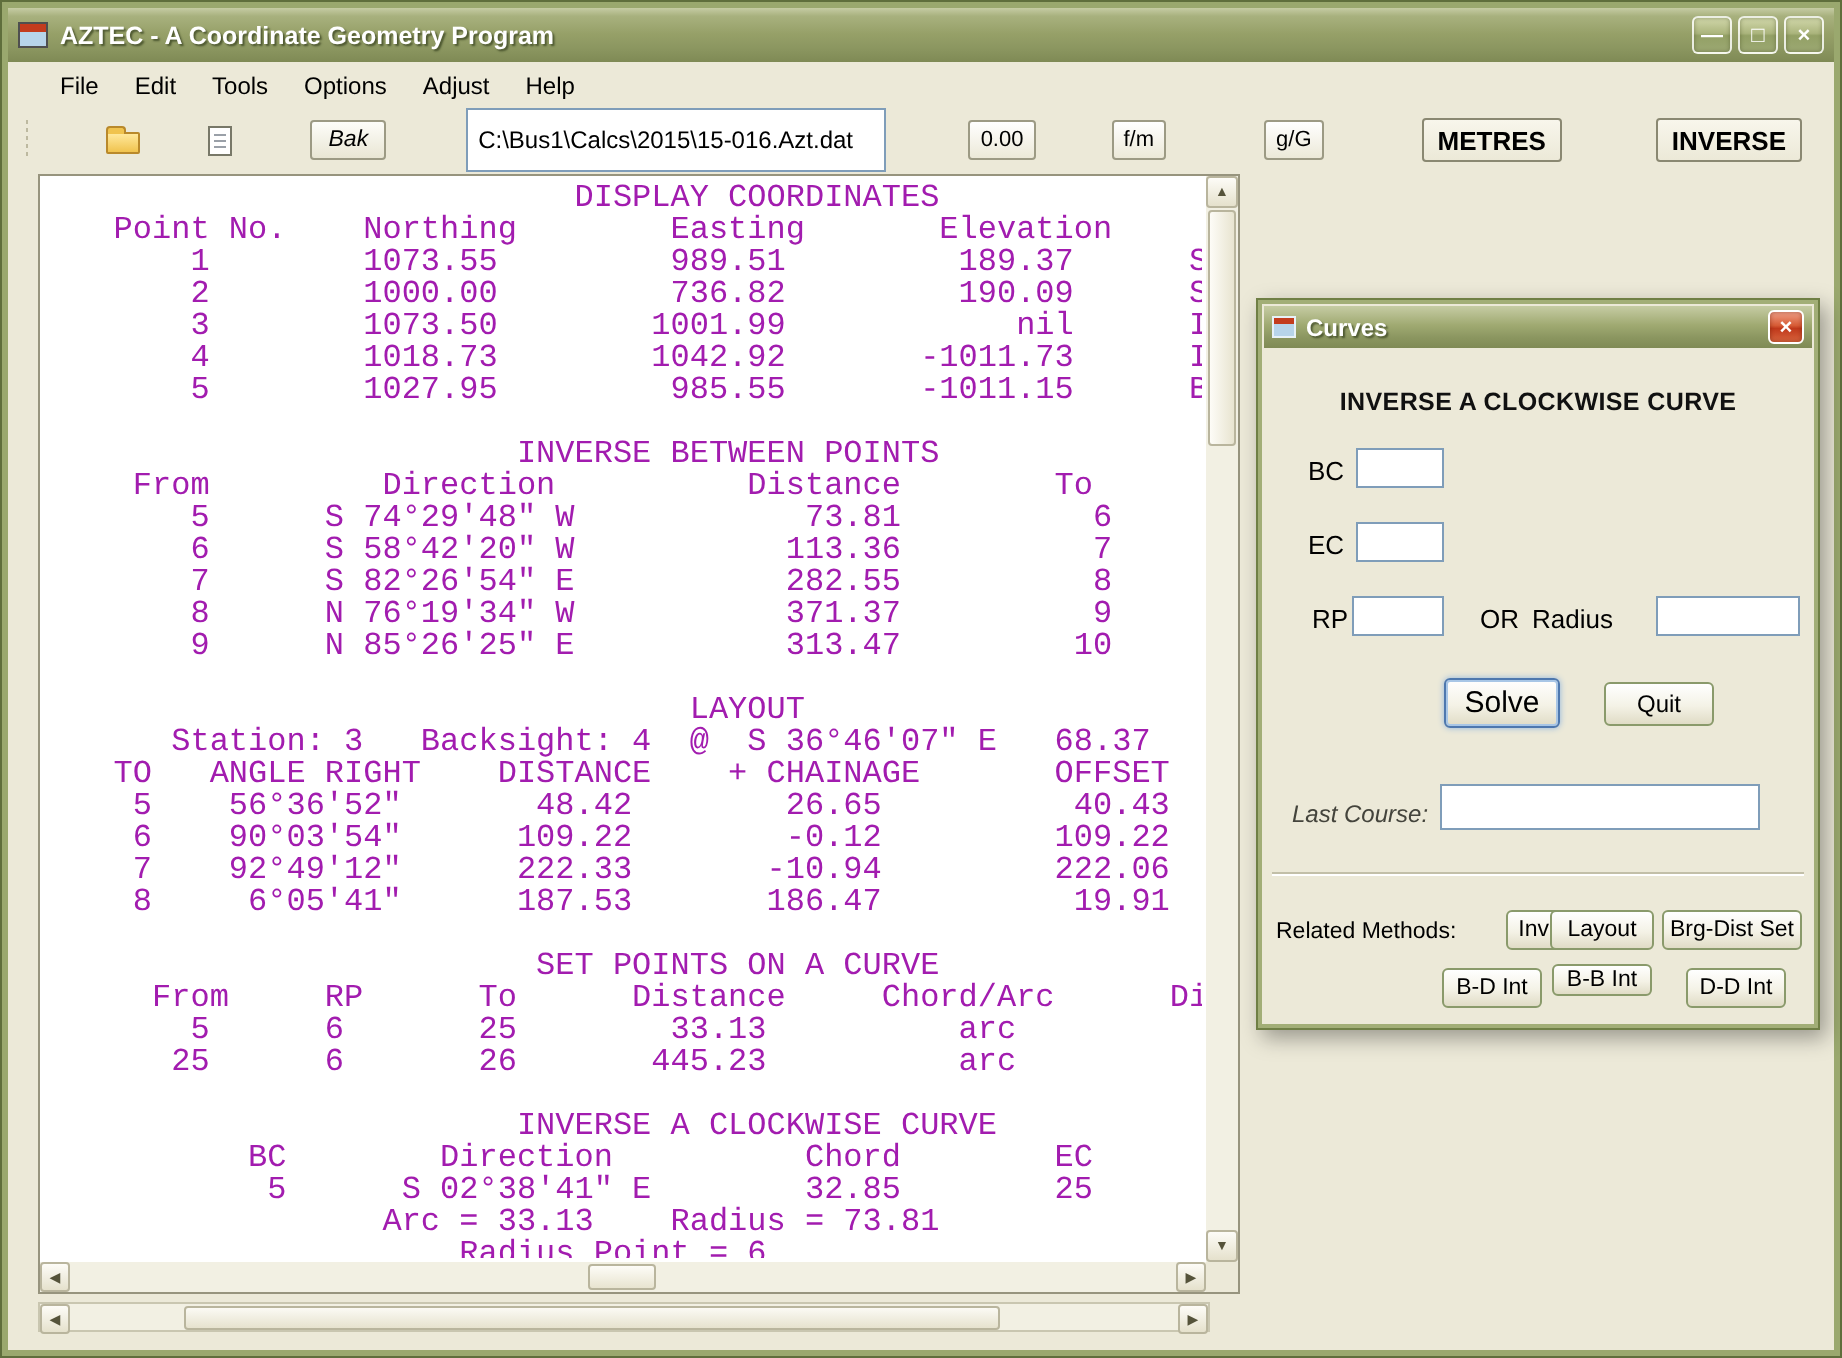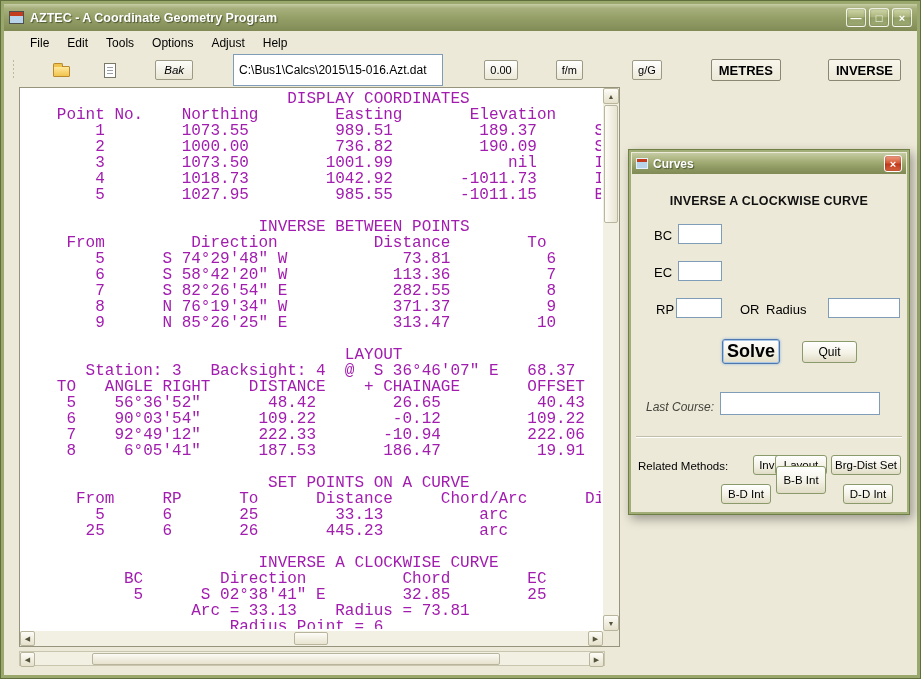--- a/index.html
+++ b/index.html
@@ -92,21 +92,21 @@
     background:linear-gradient(180deg,#F0A088 0%,#D65B35 45%,#C0391B 55%,#D8643E 100%);
     box-shadow: inset 0 0 2px rgba(90,20,5,.5); }
   .dlg-body { position:absolute; left:3px; top:24px; right:3px; bottom:3px; font-size:13px; }
   .dlg-heading { position:absolute; top:20px; left:0; right:0; text-align:center; font-weight:bold;
     font-size:12.5px; color:#111; letter-spacing:.2px; }
   .flabel { position:absolute; font-size:13px; color:#000; }
   .dfield { position:absolute; height:20px; border:1px solid #7F9DB9; background:#fff; font-size:12px;
     padding:1px 3px; font-family:"Liberation Sans",sans-serif; }
   .btn { border:1px solid #8A9A6B; border-radius:3px; font-size:11.5px; color:#000;
     background:linear-gradient(180deg,#FFFFFF 0%,#F4F2E6 55%,#E0DCC6 100%); position:absolute; }
-  .btn.solve { font-weight:bold; font-size:18px; border:1px solid #4E78AE;
+  .btn.solve { font-weight:normal; font-size:15px; border:1px solid #4E78AE;
     box-shadow: inset 0 0 0 1px #A8C6E6, 0 0 3px #8FB4DF; }
   .lastcourse { font-style:italic; color:#44443C; font-size:12px; }
   .lc-field { position:absolute; background:#fff; border:1px solid #7F9DB9; }
   .divider { position:absolute; left:4px; right:4px; border-top:1px solid #C2BFA8; border-bottom:1px solid #FFFFFF; }
   .related-label { position:absolute; font-size:11.5px; }
 </style>
 </head>
 <body>
 
 <div class="window">
@@ -226,18 +226,18 @@
       <span class="flabel lastcourse" style="left:14px; top:226px;">Last Course:</span>
       <div class="lc-field" style="left:88px; top:218px; width:160px; height:23px;"></div>
 
       <div class="divider" style="top:262px;"></div>
 
       <span class="related-label" style="left:6px; top:286px;">Related Methods:</span>
       <button class="btn" style="left:89px; top:281px; width:50px; height:20px;margin-left:32px;">Inverse</button>
       <button class="btn" style="left:143px; top:281px; width:52px; height:20px;">Layout</button>
       <button class="btn" style="left:199px; top:281px; width:70px; height:20px;">Brg-Dist Set</button>
       <button class="btn" style="left:89px; top:310px; width:50px; height:20px;">B-D Int</button>
-      <button class="btn" style="left:144px; top:292px; width:50px; height:28px;">B-B Int</button>
+      <button class="btn" style="left:144px; top:308px; width:50px; height:16px;">B-B Int</button>
       <button class="btn" style="left:211px; top:310px; width:50px; height:20px;">D-D Int</button>
     </div>
   </div>
 
 </div>
 
 </body></html>

